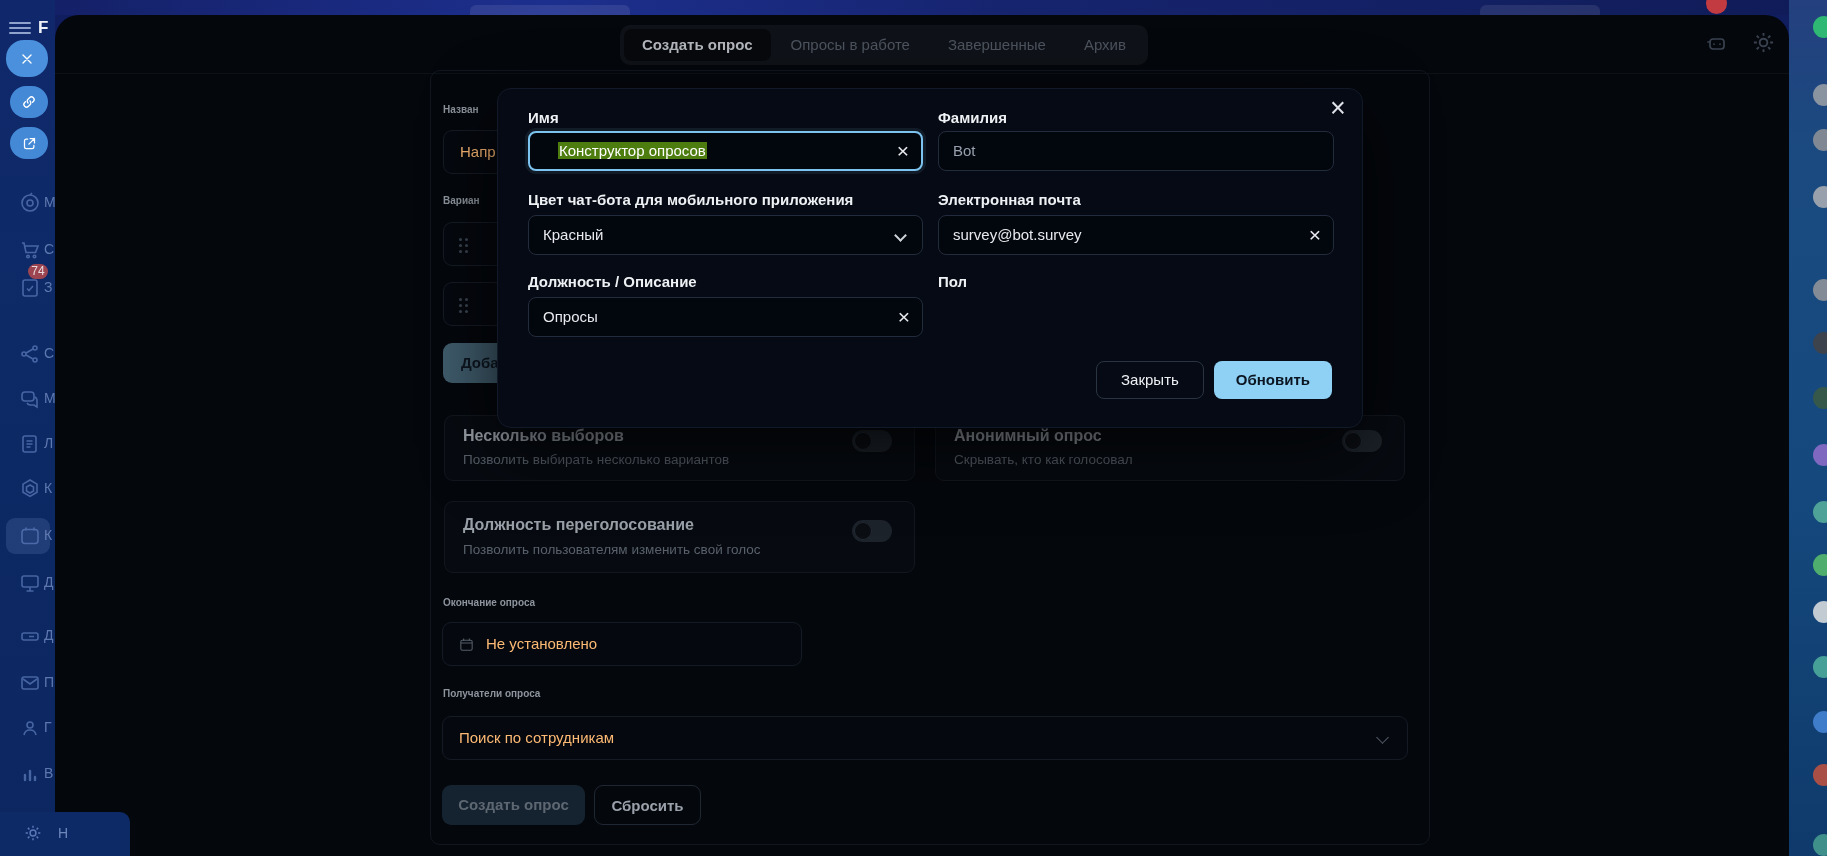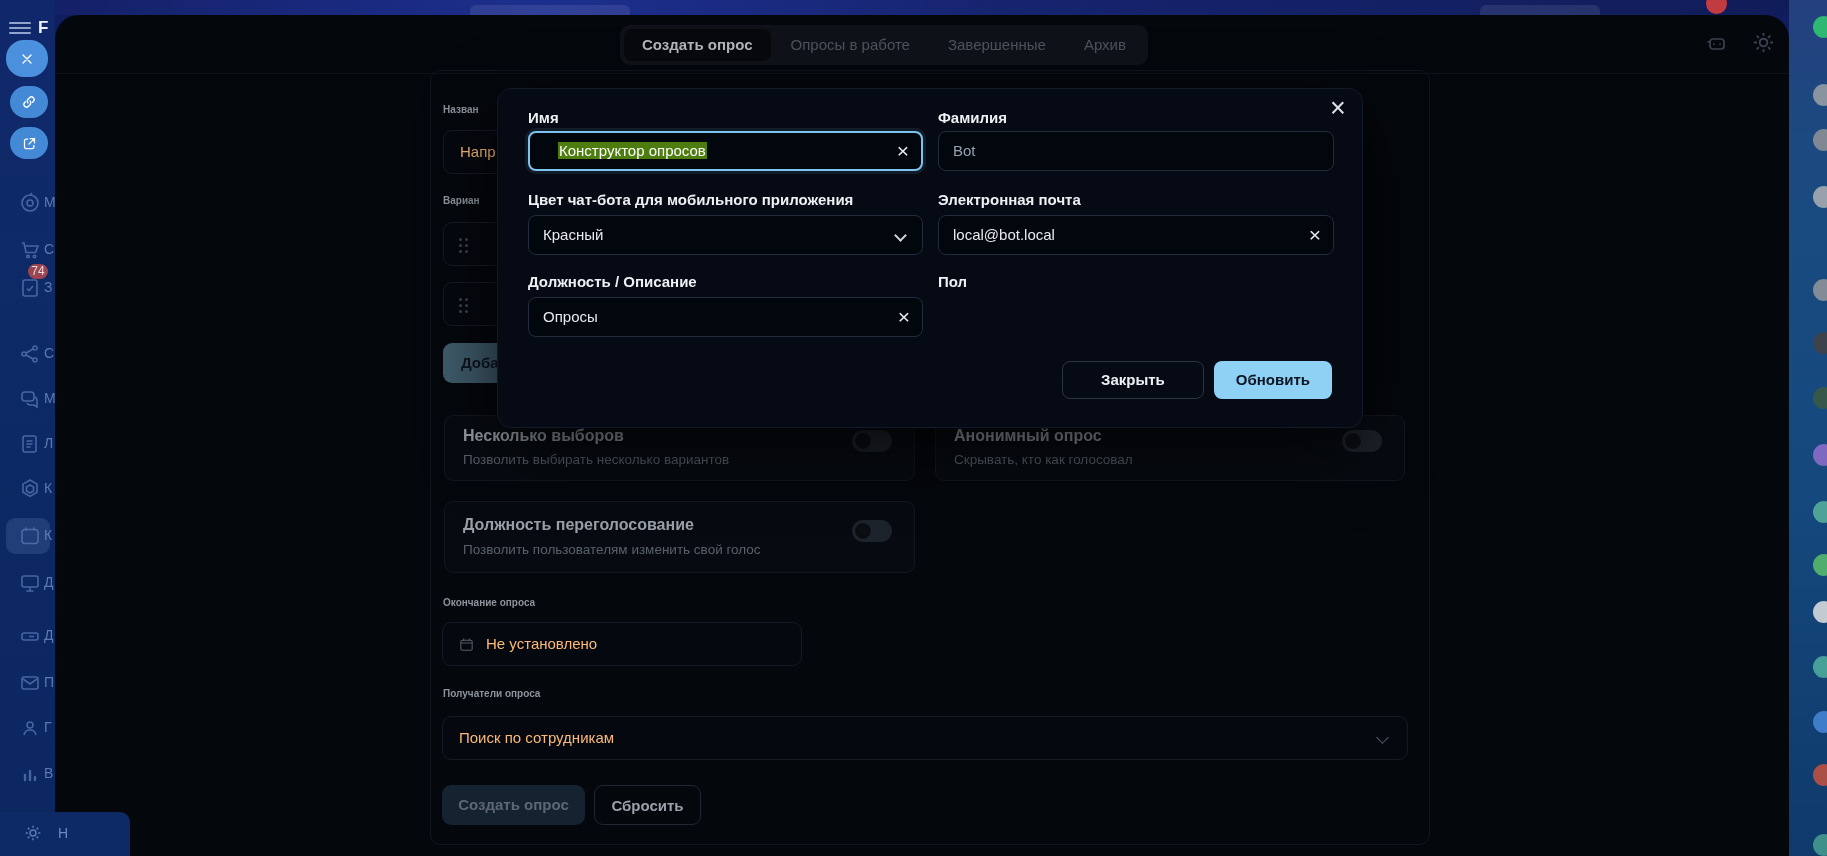--- a/index.html
+++ b/index.html
@@ -101,22 +101,22 @@
     line-height:38px; padding:0 14px; cursor:text; }
   .m-field.focused { border:2px solid #7cc3ef; line-height:36px;
     box-shadow:0 0 0 3px rgba(124,195,239,.10); }
   .m-field .sel { background:#4d7c0f; color:#fff; padding:0 1px;margin-left:14px; }
   .m-field .muted { color:#99a1ae; }
   .m-clear { position:absolute; right:12px; top:0; height:100%; color:#e8eaee; font-size:21px;
     cursor:pointer; display:flex; align-items:center; }
   .m-chev { position:absolute; right:17px; top:15px; width:9px; height:9px;
     border-right:2px solid #cfd4db; border-bottom:2px solid #cfd4db; transform:rotate(45deg); }
   .m-btns { position:absolute; right:30px; bottom:28px; display:flex; gap:10px; }
-  .btn-ghost { height:38px; padding:0 38px; border:1px solid #2b3442; border-radius:8px;
-    color:#eef1f4; font-size:15px; font-weight:700; line-height:36px; cursor:pointer; background:transparent; }
+  .btn-ghost { height:38px; padding:0 24px; border:1px solid #2b3442; border-radius:8px;
+    color:#eef1f4; font-size:15px; font-weight:400; line-height:36px; cursor:pointer; background:transparent; }
   .btn-primary { height:38px; padding:0 22px; border-radius:8px; background:#8ed1f4;
     color:#0b1421; font-size:15px; font-weight:700; line-height:38px; cursor:pointer; }
 
   
   .right-rail { position:absolute; left:1789px; top:0; width:38px; height:856px; z-index:1;
     background:linear-gradient(180deg,#24407e 0%,#1a4a80 18%,#15497e 55%,#0f3a6b 100%); overflow:hidden; }
   .avatar-dot { position:absolute; left:24px; width:22px; height:22px; border-radius:50%; cursor:pointer; }
 </style>
 </head>
 <body>
@@ -342,21 +342,21 @@
       <span class="muted">Bot</span>
     </div>
 
     <div class="m-label" style="left:30px;top:102px;">Цвет чат-бота для мобильного приложения</div>
     <div class="m-field" style="left:30px;top:126px;">
       <span>Красный</span>
       <span class="m-chev"></span>
     </div>
     <div class="m-label" style="left:440px;top:102px;">Электронная почта</div>
     <div class="m-field" style="left:440px;top:126px;width:396px;">
-      <span>local@bot.local</span>
+      <span>survey@bot.survey</span>
       <span class="m-clear">×</span>
     </div>
 
     <div class="m-label" style="left:30px;top:184px;">Должность / Описание</div>
     <div class="m-field" style="left:30px;top:208px;">
       <span>Опросы</span>
       <span class="m-clear">×</span>
     </div>
     <div class="m-label" style="left:440px;top:184px;">Пол</div>
 

